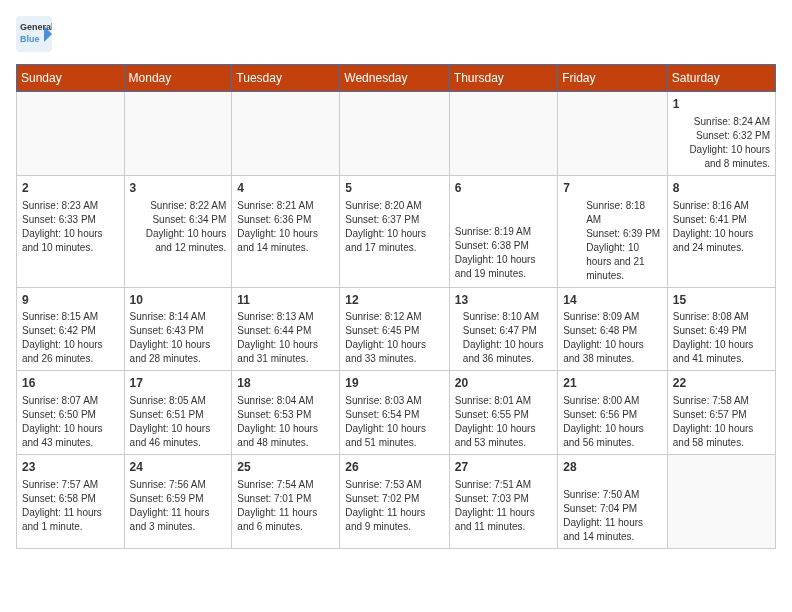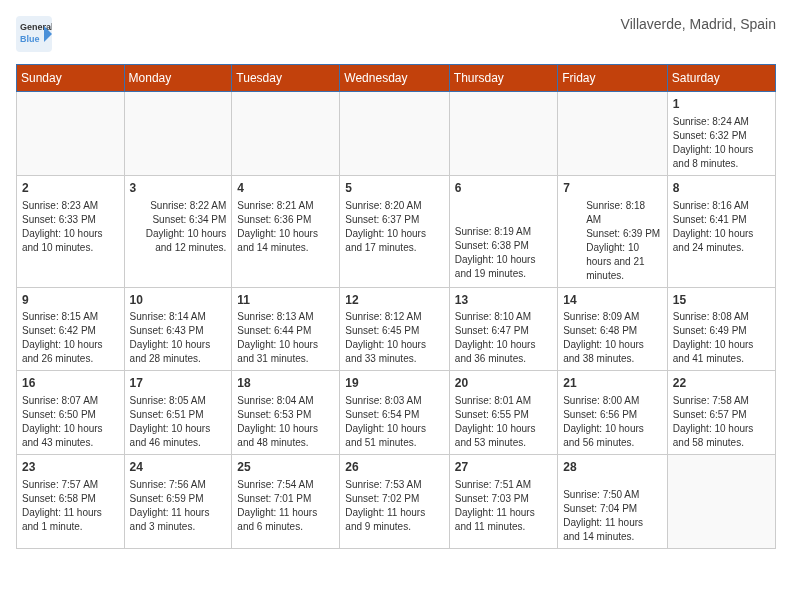--- a/index.html
+++ b/index.html
@@ -80,21 +80,20 @@
     <div>
       <svg width="36" height="36" viewBox="0 0 36 36">
         <rect x="0" y="0" width="36" height="36" rx="4" fill="#e8f0f8"></rect>
         <text x="4" y="14" font-size="9" font-weight="bold" fill="#333">General</text>
         <text x="4" y="26" font-size="9" font-weight="bold" fill="#4a90d9">Blue</text>
         <polygon points="28,10 36,18 28,26" fill="#4a90d9"></polygon>
       </svg>
     </div>
   </div>
   <div class="title-block">
-    <div class="location">Villaverde, Madrid, Spain</div>
   </div>
 </div>
 
 <table>
   <thead>
     <tr>
       <th>Sunday</th>
       <th>Monday</th>
       <th>Tuesday</th>
       <th>Wednesday</th>
@@ -106,21 +105,21 @@
   <tbody id="calendar-body">
   <tr>
         <td class="empty"></td>
         <td class="empty"></td>
         <td class="empty"></td>
         <td class="empty"></td>
         <td class="empty"></td>
         <td class="empty"></td>
         <td>
           <span class="day-number">1</span>
-          <div class="day-info" style="white-space: pre-wrap;">Sunrise: 8:24 AM
+          <div class="day-info" style="white-space: pre-wrap; text-align: right;">Sunrise: 8:24 AM
 Sunset: 6:32 PM
 Daylight: 10 hours and 8 minutes.</div>
         </td>
       </tr>
       <tr>
         <td>
           <span class="day-number">2</span>
           <div class="day-info" style="white-space: pre-wrap;">Sunrise: 8:23 AM
 Sunset: 6:33 PM
 Daylight: 10 hours and 10 minutes.</div>
@@ -182,21 +181,21 @@
 Daylight: 10 hours and 31 minutes.</div>
         </td>
         <td>
           <span class="day-number">12</span>
           <div class="day-info" style="white-space: pre-wrap;">Sunrise: 8:12 AM
 Sunset: 6:45 PM
 Daylight: 10 hours and 33 minutes.</div>
         </td>
         <td>
           <span class="day-number">13</span>
-          <div class="day-info" style="white-space: pre-wrap;">Sunrise: 8:10 AM
+          <div class="day-info" style="white-space: pre-wrap; margin-left: 8px;">Sunrise: 8:10 AM
 Sunset: 6:47 PM
 Daylight: 10 hours and 36 minutes.</div>
         </td>
         <td>
           <span class="day-number">14</span>
           <div class="day-info" style="white-space: pre-wrap;">Sunrise: 8:09 AM
 Sunset: 6:48 PM
 Daylight: 10 hours and 38 minutes.</div>
         </td>
         <td>

